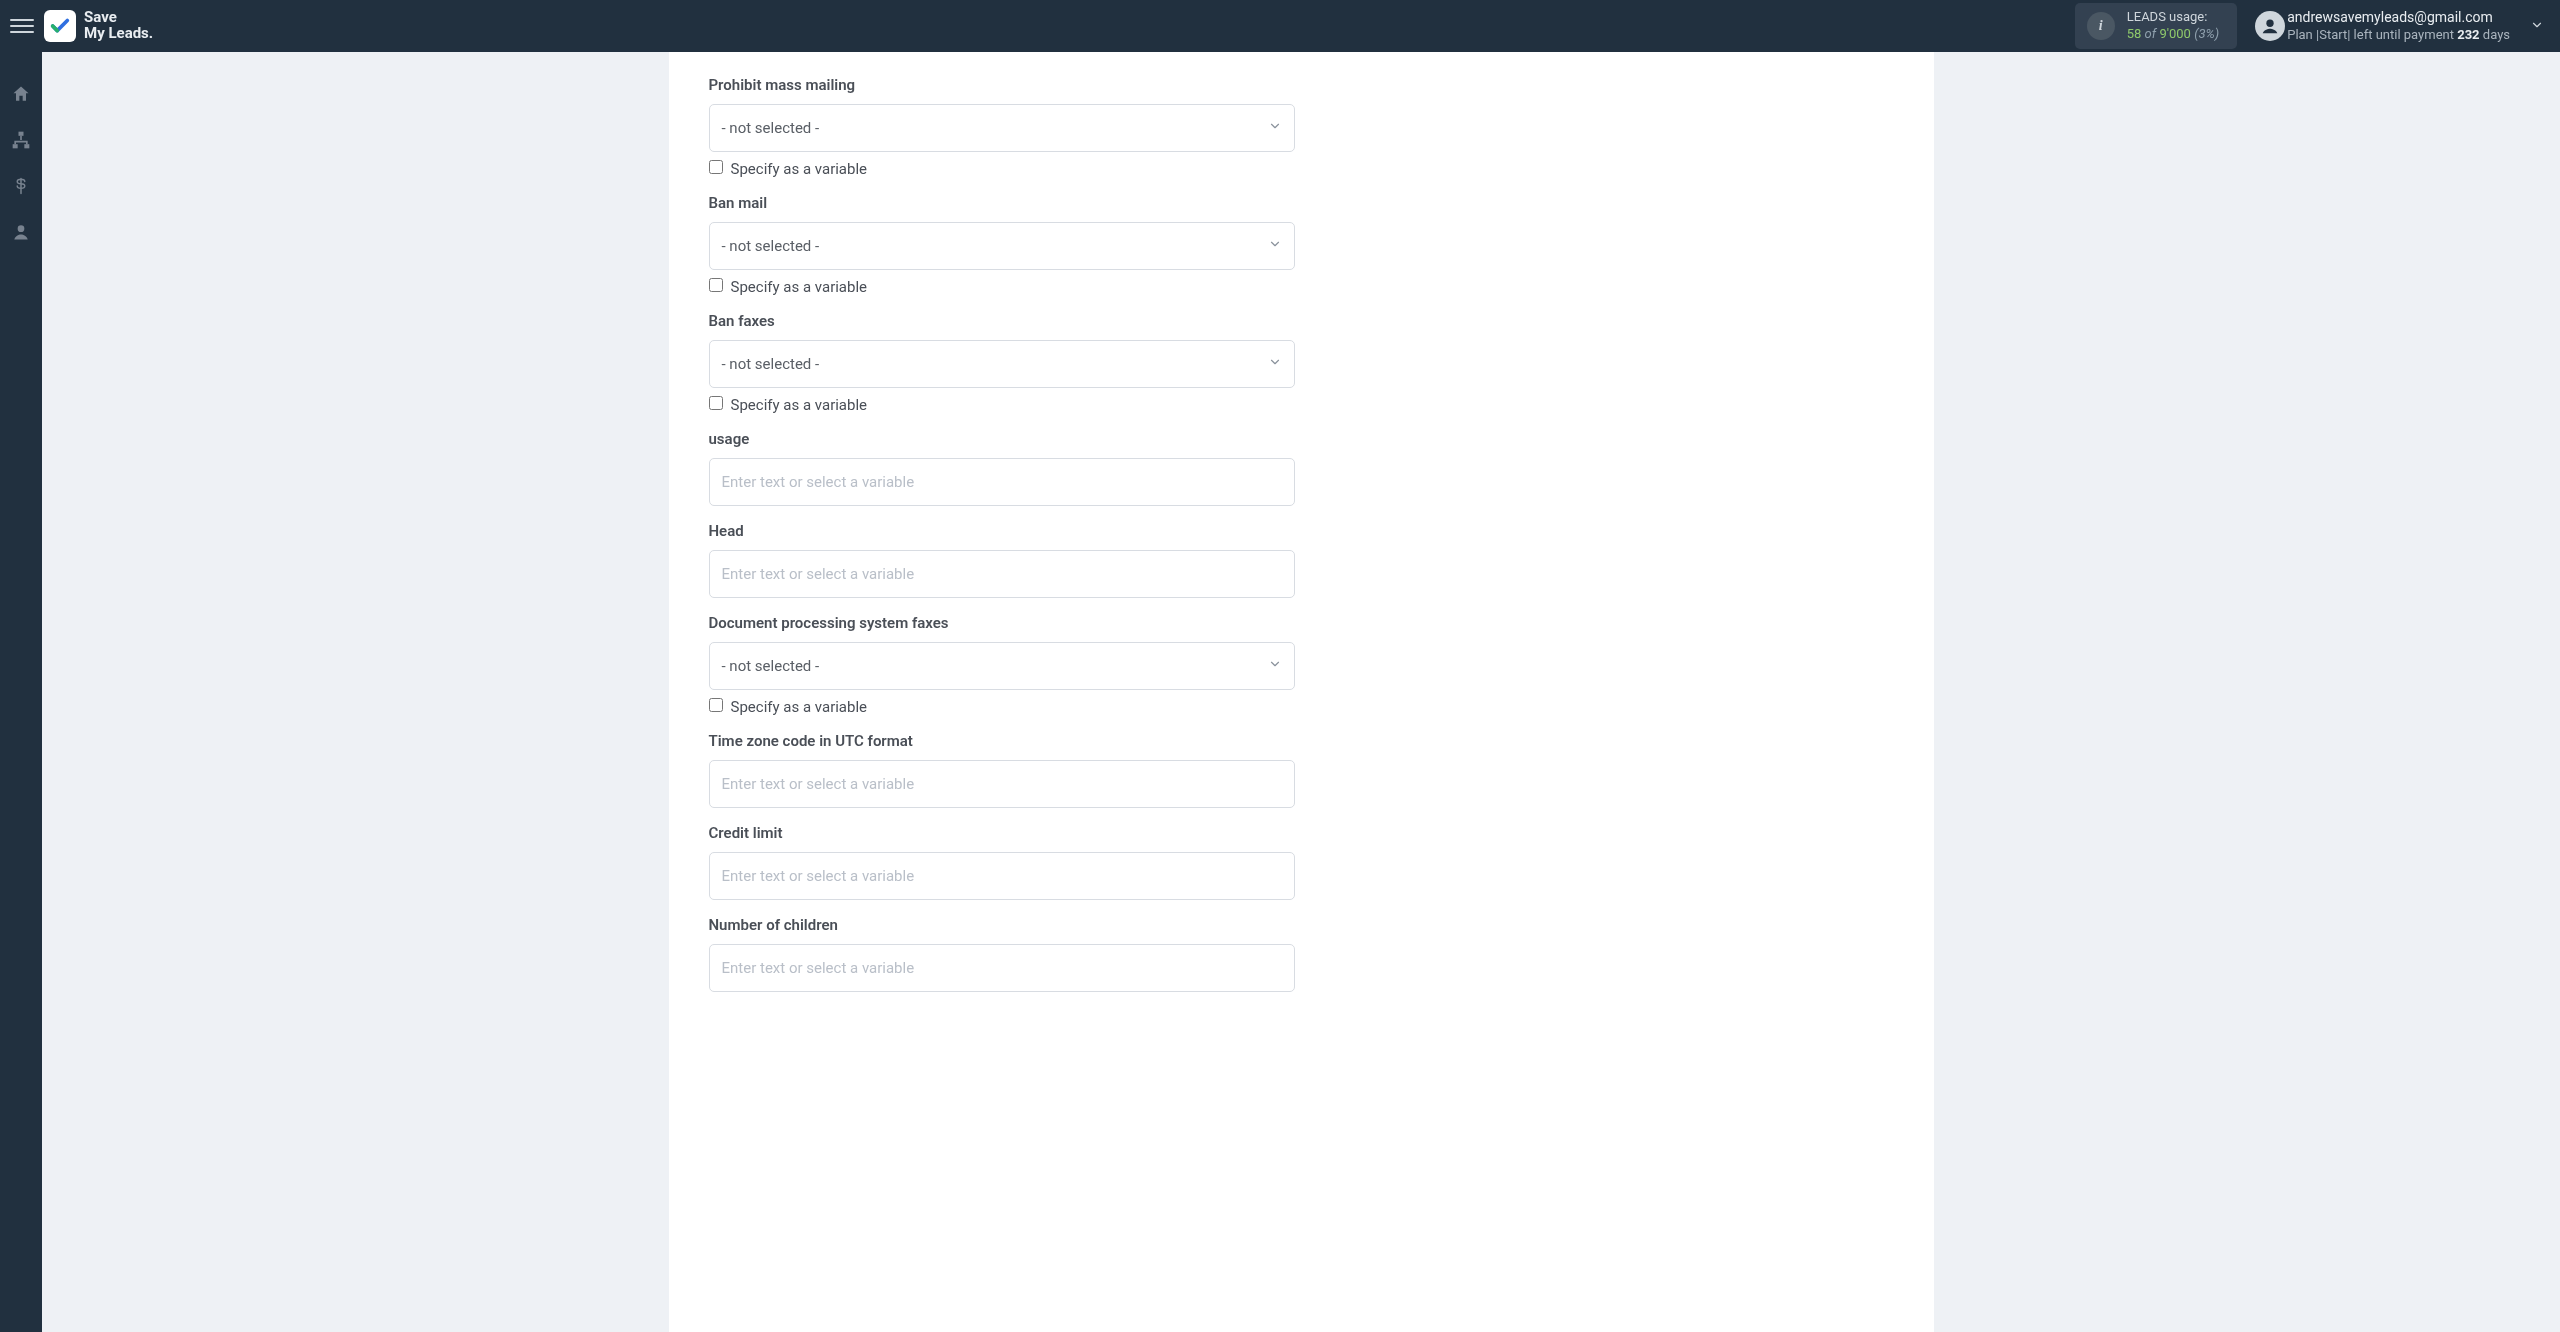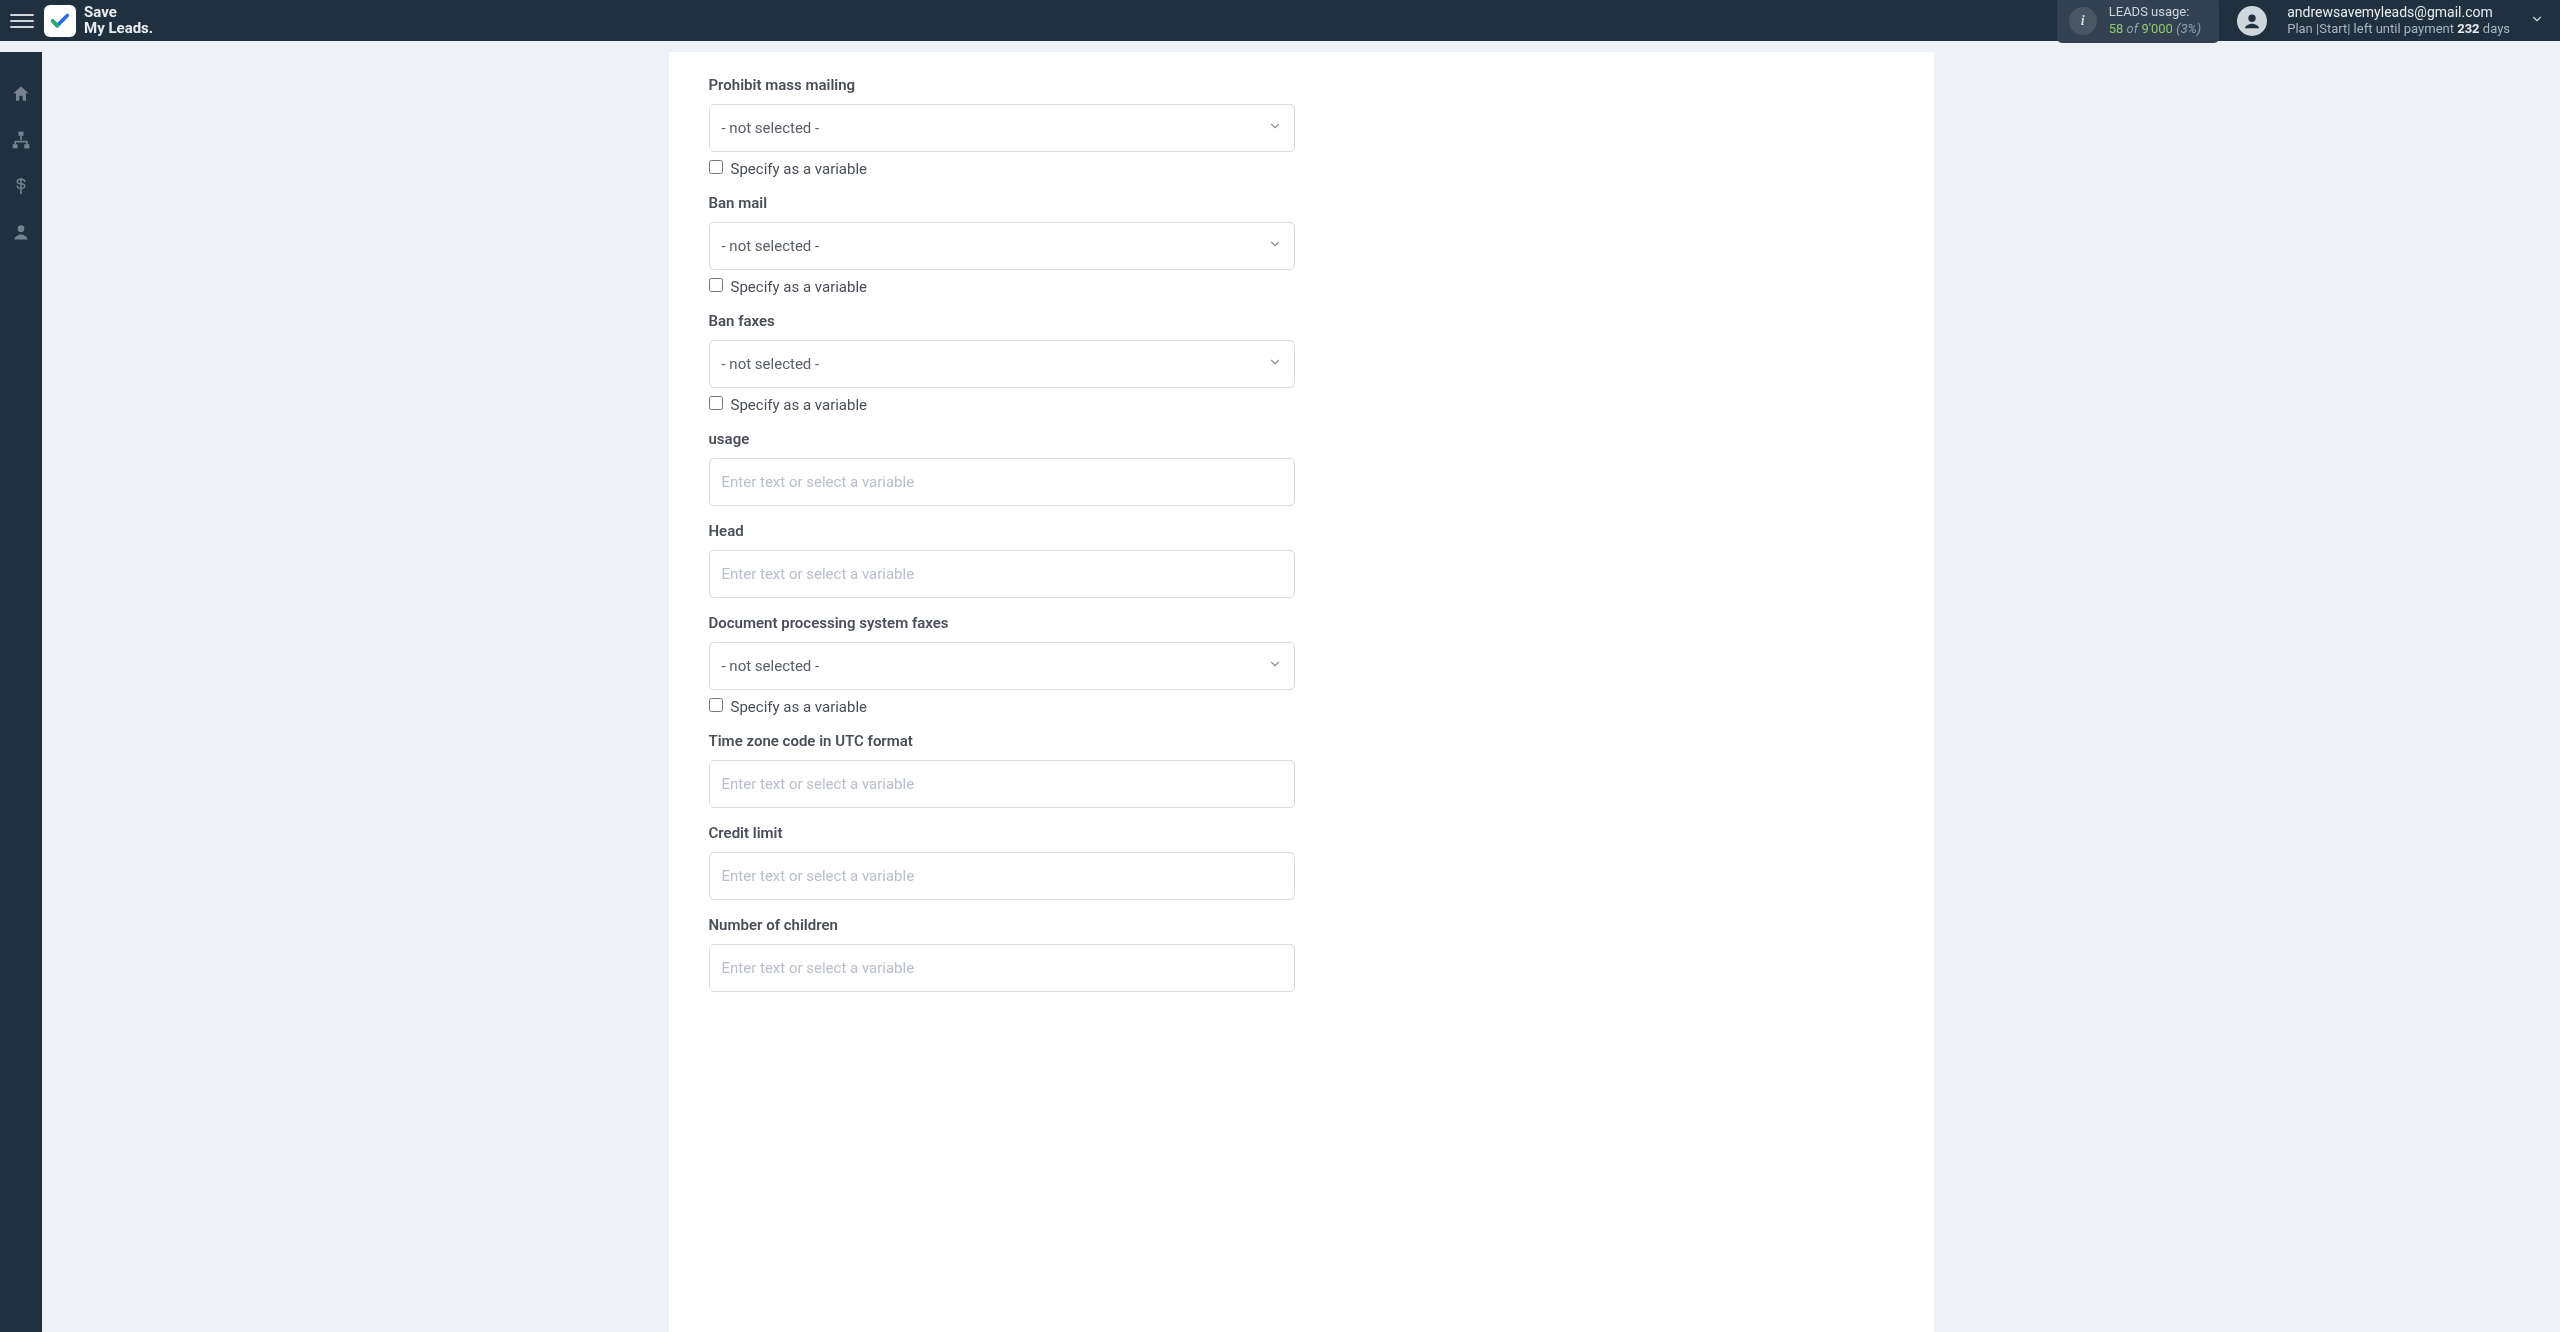--- a/index.html
+++ b/index.html
@@ -20,21 +20,21 @@
   body{
     background:var(--body-bg);
     color:var(--text-main);
     font-size:14px;
     overflow-x:hidden;
   }
 
   
   .header{
     position:fixed;top:0;left:0;right:0;
-    height:41px;
+    height:52px;
     background:var(--header-bg);
     display:flex;align-items:center;
     padding:0 10px;
     z-index:100;
     color:#fff;
   }
   .hamburger{
     width:24px;height:24px;margin-right:10px;
     display:flex;flex-direction:column;justify-content:center;gap:4px;
     cursor:pointer;
@@ -60,21 +60,21 @@
     width:28px;height:28px;border-radius:50%;
     background:#4a5763;
     display:flex;align-items:center;justify-content:center;
     color:#cfd6dc;font-weight:700;font-style:italic;font-family:Georgia,serif;
   }
   .usage-text{font-size:13px;color:#cfd6dc;line-height:1.3;}
   .usage-text .row2{color:var(--green);}
   .usage-text .of{font-style:italic;color:#8fa0ad;}
   .usage-text .pct{font-style:italic;color:#8fa0ad;}
   .user-chip{
-    display:flex;align-items:center;gap:20px;cursor:pointer;
+    display:flex;align-items:center;gap:2px;cursor:pointer;
   }
   .avatar{
     width:30px;height:30px;border-radius:50%;
     background:#cfd6dc;
     display:flex;align-items:center;justify-content:center;
   }
   .user-lines{line-height:1.25;}
   .user-email{font-size:14px;color:#e9edf1;}
   .user-plan{font-size:13px;color:var(--text-header-sub);}
   .user-plan b{color:#e9edf1;font-weight:700;}

